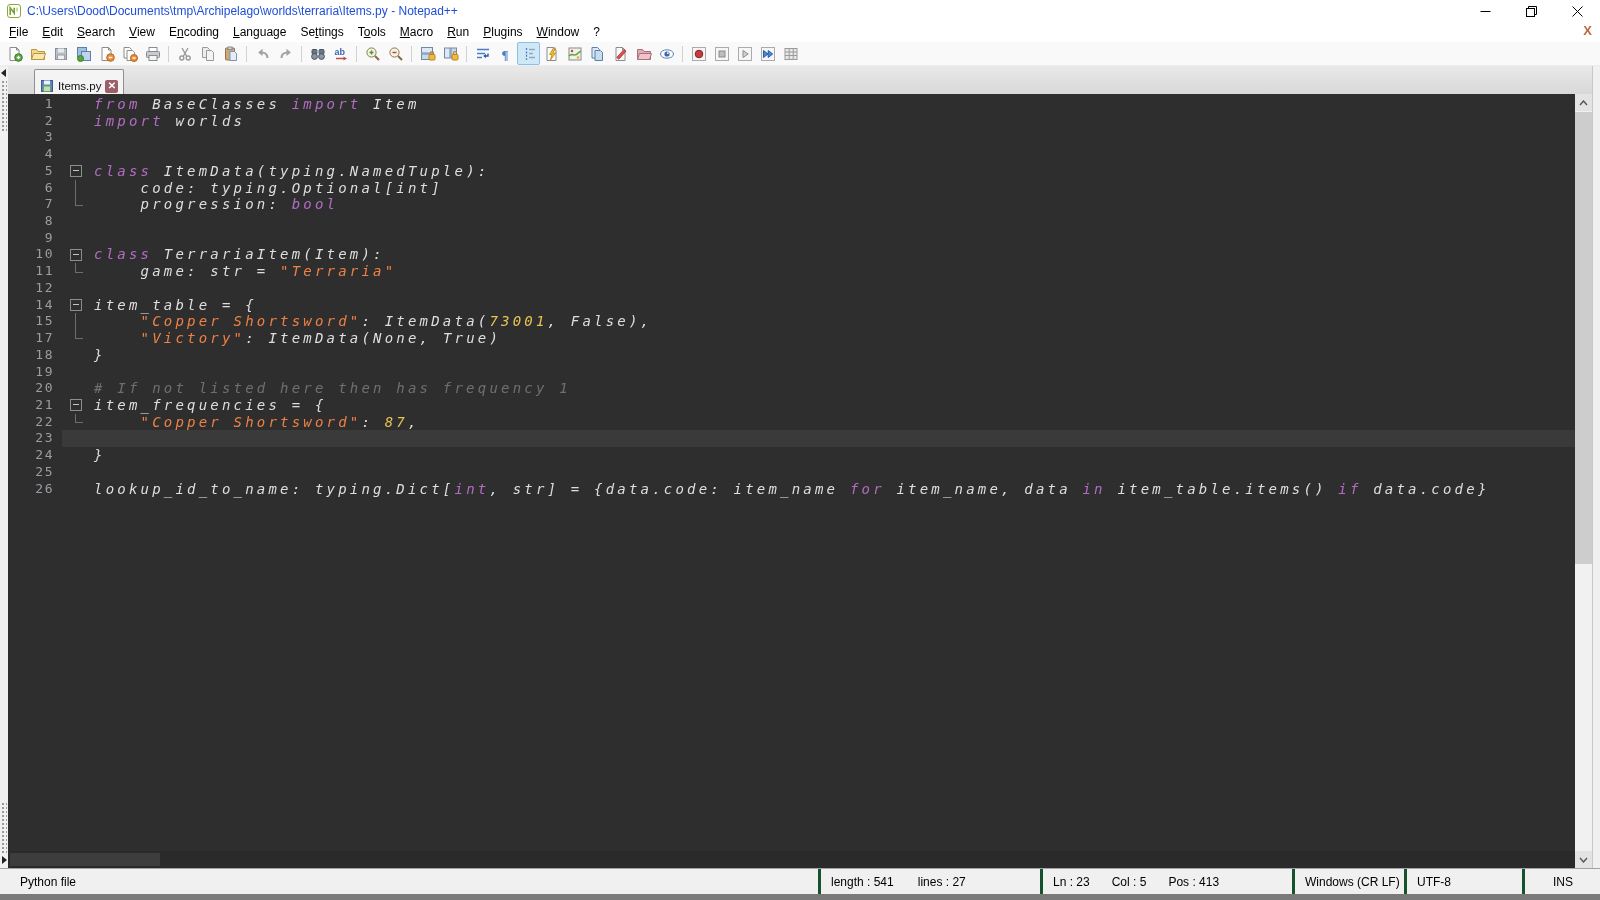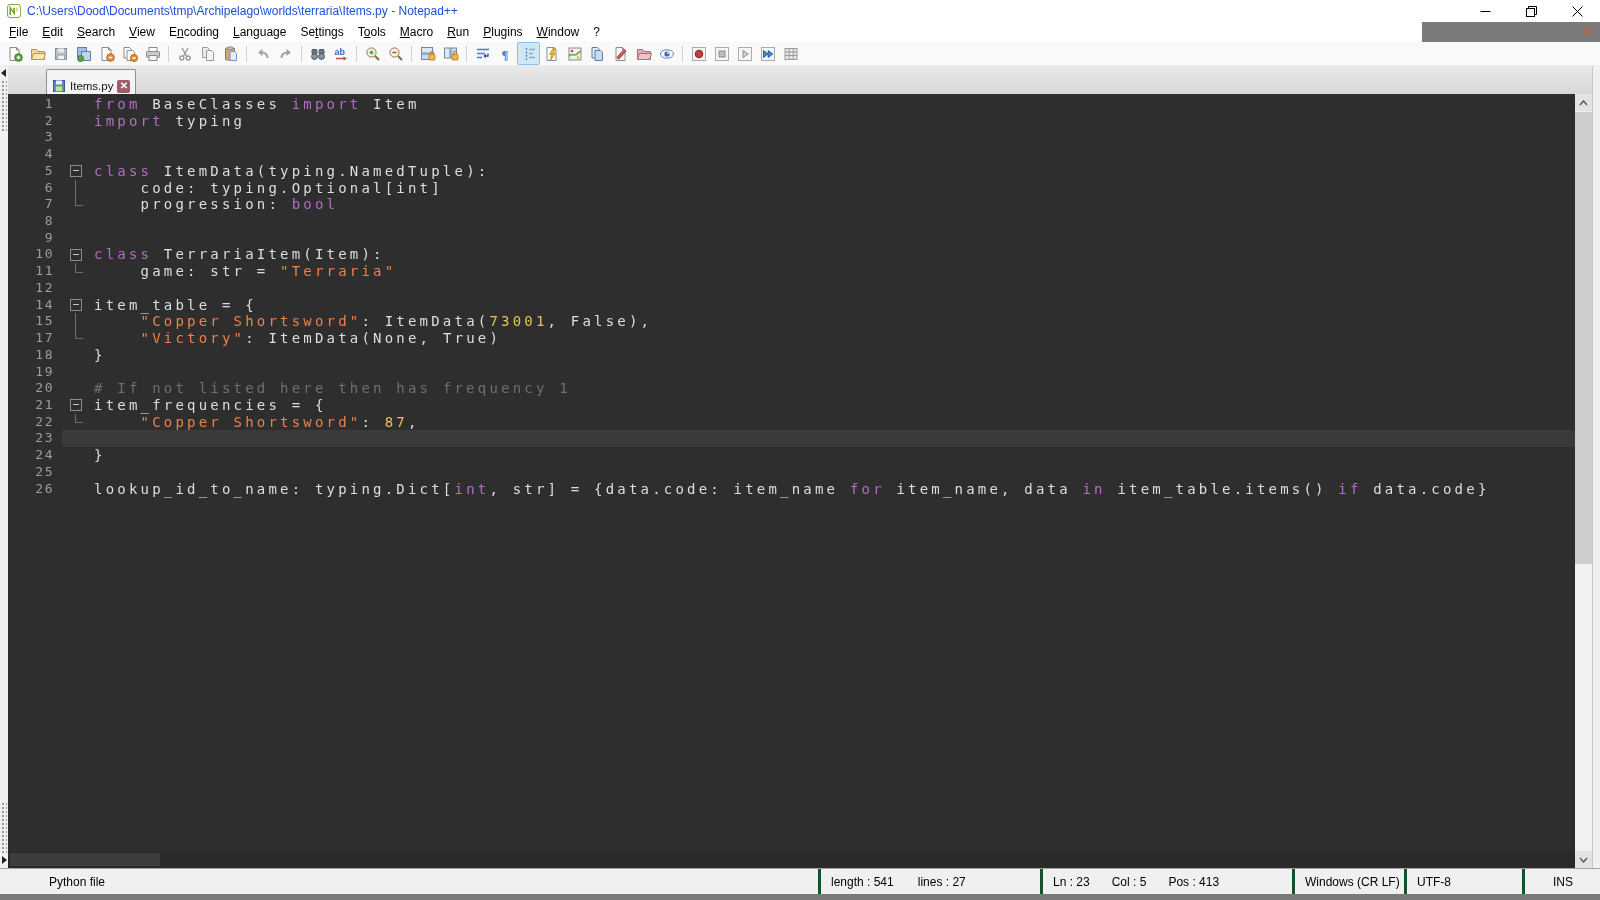--- a/index.html
+++ b/index.html
@@ -8,55 +8,55 @@
   .abs{position:absolute;}
 
   
   #titlebar{left:0;top:0;width:1600px;height:22px;background:#ffffff;display:flex;align-items:center;}
   #app-icon{width:16px;height:16px;margin:0 5px 0 6px;}
   #title-text{font-size:12px;color:#1d4ed8;white-space:nowrap;}
   #win-controls{position:absolute;right:0;top:0;height:22px;display:flex;}
   .win-btn{width:46px;height:22px;display:flex;align-items:center;justify-content:center;}
 
   
-  #menubar{left:0;top:22px;width:1422px;height:20px;background:#ffffff;display:flex;align-items:center;padding-left:2px;box-sizing:border-box;}
+  #menubar{left:0;top:22px;width:1600px;height:20px;background:#ffffff;display:flex;align-items:center;padding-left:2px;box-sizing:border-box;}
   .menu-item{font-size:12px;color:#000;padding:2px 7px;white-space:nowrap;}
   .accel{text-decoration:underline;}
   #menu-close-x{position:absolute;right:8px;top:24px;font-size:13px;font-weight:bold;color:#b96a3c;line-height:14px;}
 
   
   #toolbar{left:0;top:42px;width:1600px;height:24px;background:#f9f9f9;display:flex;align-items:center;padding-left:3px;box-sizing:border-box;border-bottom:1px solid #ededed;}
   .tb-btn{width:21px;height:21px;display:flex;align-items:center;justify-content:center;border:1px solid transparent;border-radius:2px;}
   .tb-btn.active{background:#cfe8f6;border:1px solid #8ebfe8;}
   .tb-sep{width:1px;height:16px;background:#d2d2d2;margin:0 4px;}
   .tb-ic{width:16px;height:16px;display:block;}
 
   
   #tabbar{left:0;top:66px;width:1600px;height:28px;background:linear-gradient(#e9e9e9,#d8d8d8);}
-  #tab-active{position:absolute;left:34px;top:3px;height:33px;background:#f4f4f4;border:1px solid #8f8f8f;border-bottom:none;border-radius:2px 2px 0 0;display:flex;align-items:center;padding:0 5px;gap:4px;box-sizing:border-box;margin-left:12px;}
+  #tab-active{position:absolute;left:34px;top:3px;height:33px;background:#f4f4f4;border:1px solid #8f8f8f;border-bottom:none;border-radius:2px 2px 0 0;display:flex;align-items:center;padding:0 5px;gap:4px;box-sizing:border-box;}
   #tab-label{font-size:11.5px;color:#111;white-space:nowrap;}
   #tab-close{width:13px;height:13px;background:var(--c-tab_close_bg,#9c5f68);border-radius:2px;color:#fff;
              font-size:10px;font-weight:bold;display:flex;align-items:center;justify-content:center;line-height:10px;}
 
   
   #left-grip{left:0;top:66px;width:8px;height:802px;background:#f0f0f0;}
   .grip-dots{position:absolute;left:1px;width:6px;height:52px;
      background-image:radial-gradient(#9a9a9a 1px,transparent 1.2px);background-size:4px 4px;}
   .tri{width:0;height:0;position:absolute;}
   #grip-tri-top{left:1px;top:3px;border-top:4px solid transparent;border-bottom:4px solid transparent;border-right:5px solid #222;}
   #grip-tri-bot{left:2px;bottom:4px;border-top:4px solid transparent;border-bottom:4px solid transparent;border-left:5px solid #222;}
 
   
   #editor{left:8px;top:94px;width:1567px;height:774px;background:var(--c-editor_bg,#2e2e2e);overflow:hidden;}
   #code-lines{position:absolute;left:0;top:2px;right:0;}
   .line{display:flex;height:16.73px;line-height:16.73px;white-space:pre;
         font-family:"DejaVu Sans Mono",monospace;font-size:14px;letter-spacing:3.2px;}
   .gutter{flex:0 0 54px;text-align:right;padding-right:8px;box-sizing:border-box;
           color:var(--c-line_number,#9c9ca4);font-size:13px;letter-spacing:1.5px;}
-  .rest{flex:1 1 auto;display:flex;}
+  .rest{flex:1 1 auto;display:flex;font-style:italic;}
   .line.cur .rest{background:var(--c-current_line_bg,#3a3a3a);}
   .fold{flex:0 0 32px;position:relative;}
   .fold-box::before{content:"";position:absolute;left:8px;top:50%;margin-top:-6px;width:10px;height:10px;border:1px solid #8d8d8d;}
   .fold-box::after{content:"";position:absolute;left:11px;top:50%;margin-top:-1px;width:6px;border-top:1px solid #c4c4c4;}
   .fold-line::before{content:"";position:absolute;left:13px;top:0;bottom:0;width:1px;background:#6e6e6e;}
   .fold-end::before{content:"";position:absolute;left:13px;top:0;height:50%;width:1px;background:#6e6e6e;}
   .fold-end::after{content:"";position:absolute;left:13px;top:50%;width:8px;height:1px;background:#6e6e6e;}
   .code{flex:1 1 auto;color:var(--c-default_text,#dedede);}
   .tk-kw{color:var(--c-keyword,#b36cc3);}
   .tk-str{color:var(--c-string,#ee8147);}
@@ -72,21 +72,21 @@
   #vscroll{left:1575px;top:94px;width:17px;height:774px;background:#f1f1f1;}
   .vs-btn{position:absolute;left:0;width:17px;height:17px;background:#e3e3e3;display:flex;align-items:center;justify-content:center;}
   #vs-up{top:0;} #vs-down{bottom:0;}
   #vs-thumb{position:absolute;left:0;top:18px;width:17px;height:452px;background:#cdcdcd;}
   #right-strip{left:1592px;top:66px;width:8px;height:802px;background:#f0f0f0;border-left:1px solid #c8c8c8;box-sizing:border-box;}
 
   
   #statusbar{left:0;top:868px;width:1600px;height:26px;background:#f0f0f0;border-top:1px solid #9fa4a8;
              display:flex;align-items:center;font-size:12px;color:#000;box-sizing:border-box;}
   .sb-sec{height:100%;display:flex;align-items:center;padding:0 10px;box-sizing:border-box;border-left:3px solid #14532d;white-space:nowrap;}
-  #sb-doctype{flex:1 1 auto;border-left:none;padding-left:20px;margin-left:29px;}
+  #sb-doctype{flex:1 1 auto;border-left:none;padding-left:20px;}
   #sb-size{width:222px;gap:24px;} #sb-pos{width:252px;gap:22px;}
   #sb-eol{width:112px;} #sb-enc{width:118px;} #sb-ins{width:78px;padding-left:28px;}
   #bottom-strip{left:0;top:894px;width:1600px;height:6px;background:#7a7a7a;}
 </style>
 </head>
 <body>
 
 <div class="abs" id="titlebar">
   <svg id="app-icon" viewBox="0 0 16 16">
     <rect x="1.5" y="1.5" width="13" height="13" rx="2.5" fill="#ffffff" stroke="#8aa83c"></rect>
@@ -439,21 +439,21 @@
 <div class="abs" id="left-grip">
   <div class="tri" id="grip-tri-top"></div>
   <div class="grip-dots" style="top:14px;"></div>
   <div class="grip-dots" style="bottom:14px;"></div>
   <div class="tri" id="grip-tri-bot"></div>
 </div>
 
 <div class="abs" id="editor">
   <div id="code-lines">
       <div class="line"><span class="gutter">1</span><span class="rest"><span class="fold"></span><span class="code"><span class="tk-kw">from</span><span class="tk-df"> BaseClasses </span><span class="tk-kw">import</span><span class="tk-df"> Item</span></span></span></div>
-      <div class="line"><span class="gutter">2</span><span class="rest"><span class="fold"></span><span class="code"><span class="tk-kw">import</span><span class="tk-df"> typing</span></span></span></div>
+      <div class="line"><span class="gutter">2</span><span class="rest"><span class="fold"></span><span class="code"><span class="tk-kw">import</span><span class="tk-df"> worlds</span></span></span></div>
       <div class="line"><span class="gutter">3</span><span class="rest"><span class="fold"></span><span class="code"></span></span></div>
       <div class="line"><span class="gutter">4</span><span class="rest"><span class="fold"></span><span class="code"></span></span></div>
       <div class="line"><span class="gutter">5</span><span class="rest"><span class="fold fold-box"></span><span class="code"><span class="tk-kw">class</span><span class="tk-df"> ItemData(typing.NamedTuple):</span></span></span></div>
       <div class="line"><span class="gutter">6</span><span class="rest"><span class="fold fold-line"></span><span class="code"><span class="tk-df">    code: typing.Optional[int]</span></span></span></div>
       <div class="line"><span class="gutter">7</span><span class="rest"><span class="fold fold-end"></span><span class="code"><span class="tk-df">    progression: </span><span class="tk-kw">bool</span></span></span></div>
       <div class="line"><span class="gutter">8</span><span class="rest"><span class="fold"></span><span class="code"></span></span></div>
       <div class="line"><span class="gutter">9</span><span class="rest"><span class="fold"></span><span class="code"></span></span></div>
       <div class="line"><span class="gutter">10</span><span class="rest"><span class="fold fold-box"></span><span class="code"><span class="tk-kw">class</span><span class="tk-df"> TerrariaItem(Item):</span></span></span></div>
       <div class="line"><span class="gutter">11</span><span class="rest"><span class="fold fold-end"></span><span class="code"><span class="tk-df">    game: str = </span><span class="tk-str">"Terraria"</span></span></span></div>
       <div class="line"><span class="gutter">12</span><span class="rest"><span class="fold"></span><span class="code"></span></span></div>

